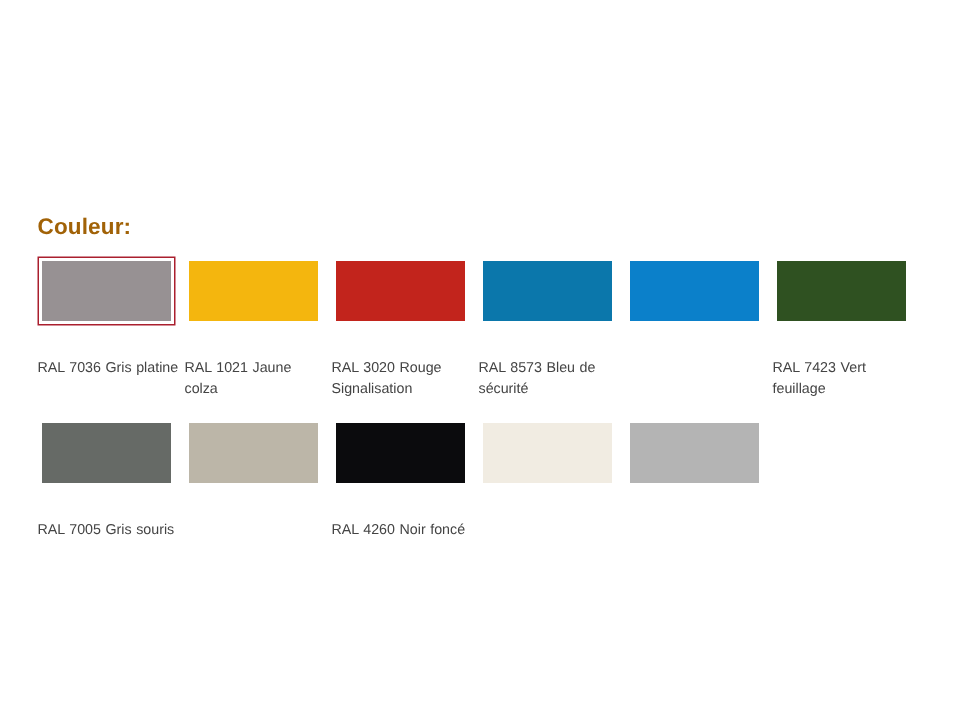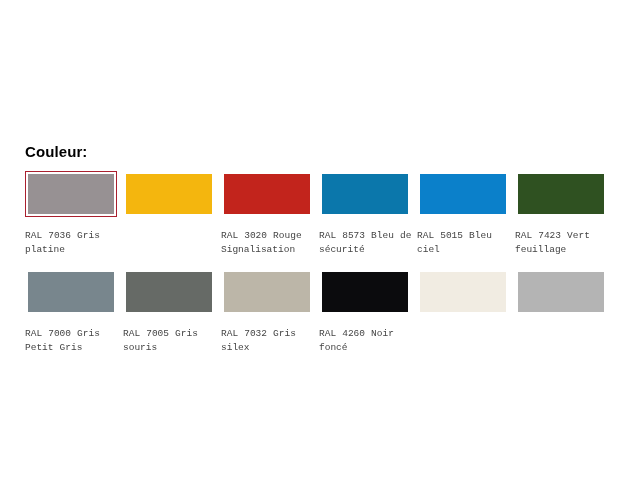--- a/index.html
+++ b/index.html
@@ -23,21 +23,21 @@
   }
 
   
   .section-title {
     position: absolute;
     left: 25px;
     top: 143px;
     font-size: 15px;
     font-weight: bold;
     letter-spacing: 0.1px;
-    color: #000000;
+    color: #a16207;
     line-height: 18px;
     white-space: nowrap;
   }
 
   
   .swatch-grid {
     position: absolute;
     left: 25px;
     top: 171px;
     width: 592px;
@@ -66,89 +66,81 @@
     background: #ffffff;
   }
 
   .swatch-chip {
     width: 100%;
     height: 100%;
     display: block;
   }
 
   .swatch-label {
-    margin-top: 12px;
+    margin-top: 22px;
     font-size: 9.5px;
     line-height: 14px;
     color: #444444;
     width: 95px;
     word-spacing: 0.4px;
-    font-family: Liberation Mono, monospace;
   }
 </style>
 </head>
 <body>
 
 <div id="page">
 
   <div class="section-title">Couleur:</div>
 
   <div class="swatch-grid" id="swatch-grid">
       <div class="swatch-cell selected">
         <div class="swatch-chip-wrap" style="border-color: rgb(170, 31, 46);">
           <div class="swatch-chip" style="background: rgb(151, 145, 147);"></div>
         </div>
         <div class="swatch-label">RAL 7036 Gris platine</div>
       </div>
       <div class="swatch-cell">
         <div class="swatch-chip-wrap">
           <div class="swatch-chip" style="background: rgb(244, 182, 14);"></div>
         </div>
+        <div class="swatch-label">RAL 1021 Jaune colza</div>
       </div>
       <div class="swatch-cell">
         <div class="swatch-chip-wrap">
           <div class="swatch-chip" style="background: rgb(194, 36, 28);"></div>
         </div>
         <div class="swatch-label">RAL 3020 Rouge Signalisation</div>
       </div>
       <div class="swatch-cell">
         <div class="swatch-chip-wrap">
           <div class="swatch-chip" style="background: rgb(11, 119, 171);"></div>
         </div>
         <div class="swatch-label">RAL 8573 Bleu de sécurité</div>
       </div>
       <div class="swatch-cell">
         <div class="swatch-chip-wrap">
           <div class="swatch-chip" style="background: rgb(11, 128, 202);"></div>
         </div>
-        <div class="swatch-label">RAL 5015 Bleu ciel</div>
       </div>
       <div class="swatch-cell">
         <div class="swatch-chip-wrap">
           <div class="swatch-chip" style="background: rgb(47, 81, 33);"></div>
         </div>
         <div class="swatch-label">RAL 7423 Vert feuillage</div>
-      </div>
-      <div class="swatch-cell">
-        <div class="swatch-chip-wrap">
-          <div class="swatch-chip" style="background: rgb(120, 134, 141);"></div>
-        </div>
-        <div class="swatch-label">RAL 7000 Gris Petit Gris</div>
       </div>
       <div class="swatch-cell">
         <div class="swatch-chip-wrap">
           <div class="swatch-chip" style="background: rgb(102, 106, 102);"></div>
         </div>
         <div class="swatch-label">RAL 7005 Gris souris</div>
       </div>
       <div class="swatch-cell">
         <div class="swatch-chip-wrap">
           <div class="swatch-chip" style="background: rgb(188, 182, 168);"></div>
         </div>
-        <div class="swatch-label">RAL 7032 Gris silex</div>
       </div>
       <div class="swatch-cell">
         <div class="swatch-chip-wrap">
           <div class="swatch-chip" style="background: rgb(11, 11, 13);"></div>
         </div>
         <div class="swatch-label">RAL 4260 Noir foncé</div>
       </div>
       <div class="swatch-cell">
         <div class="swatch-chip-wrap">
           <div class="swatch-chip" style="background: rgb(241, 236, 226);"></div>

